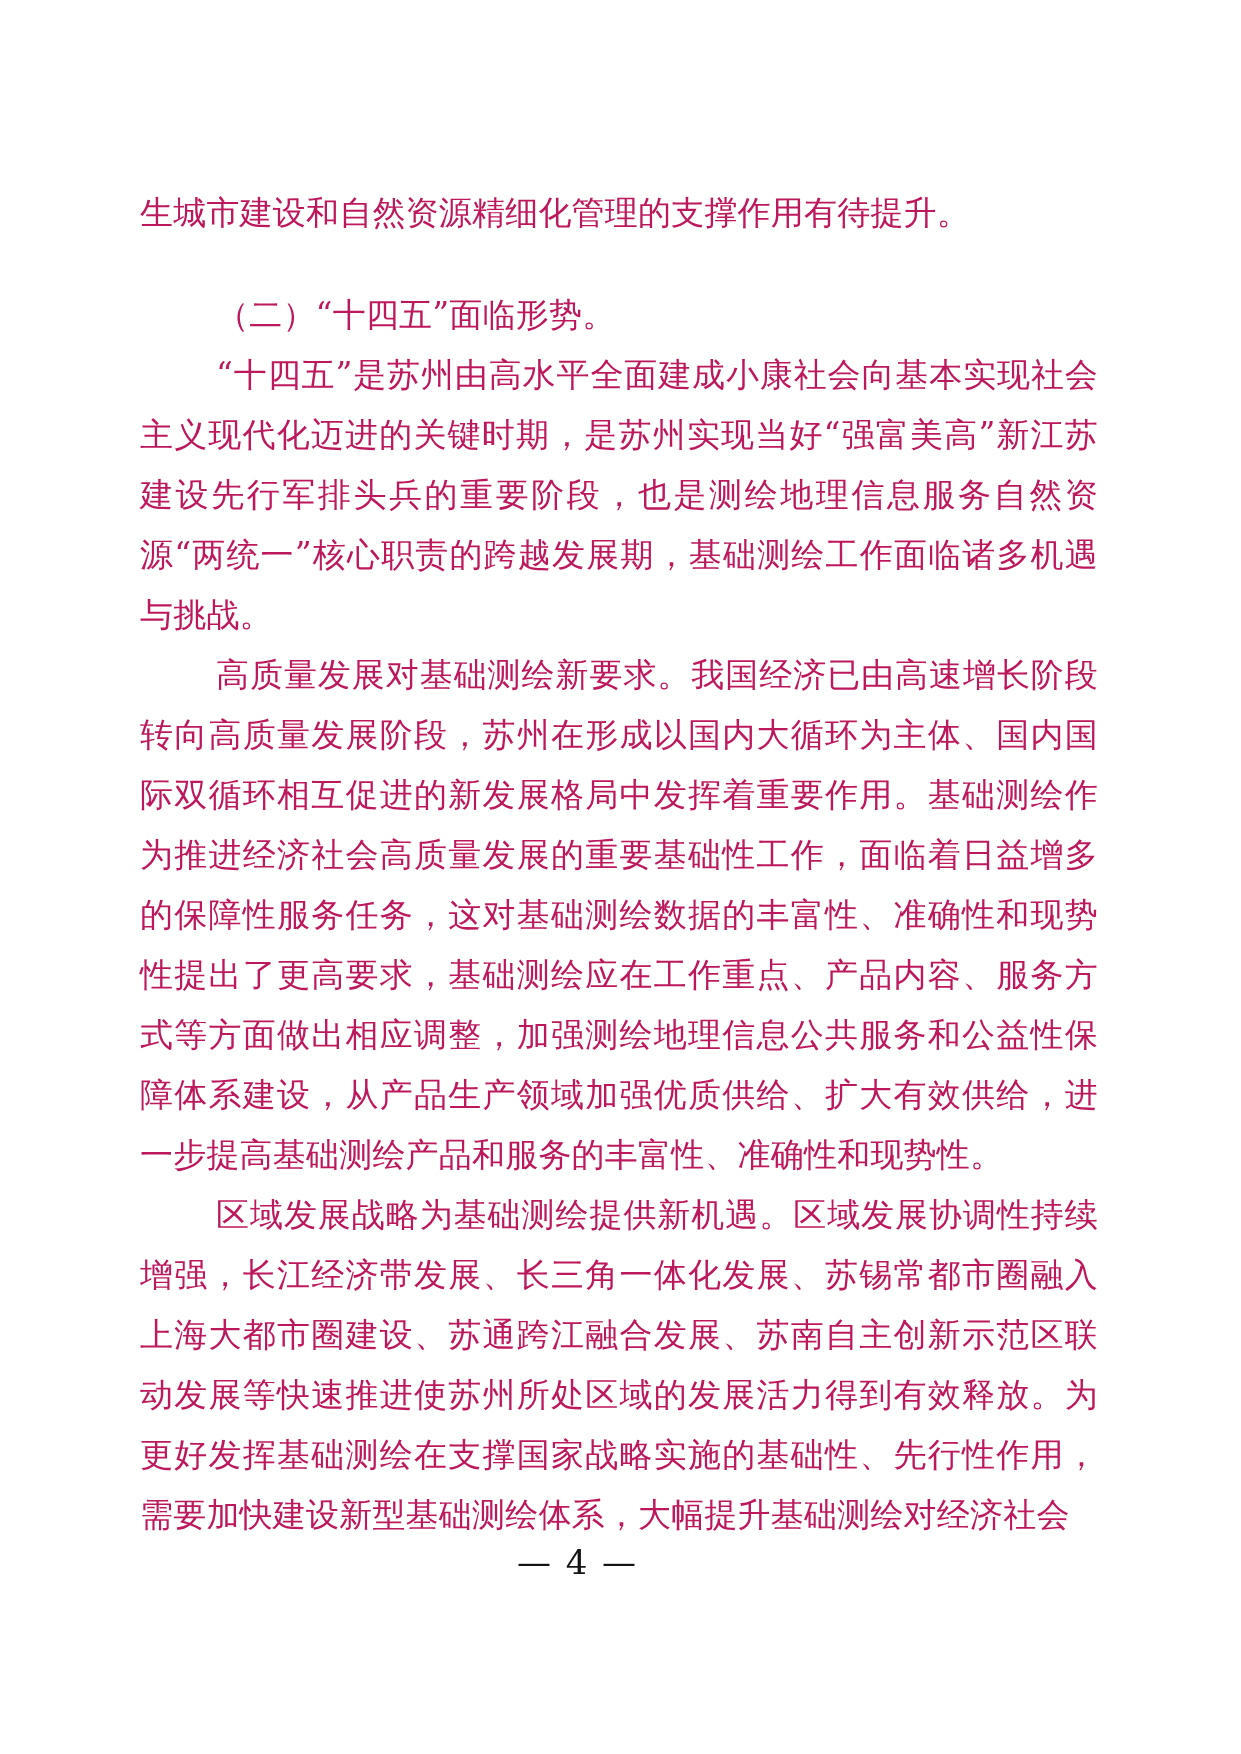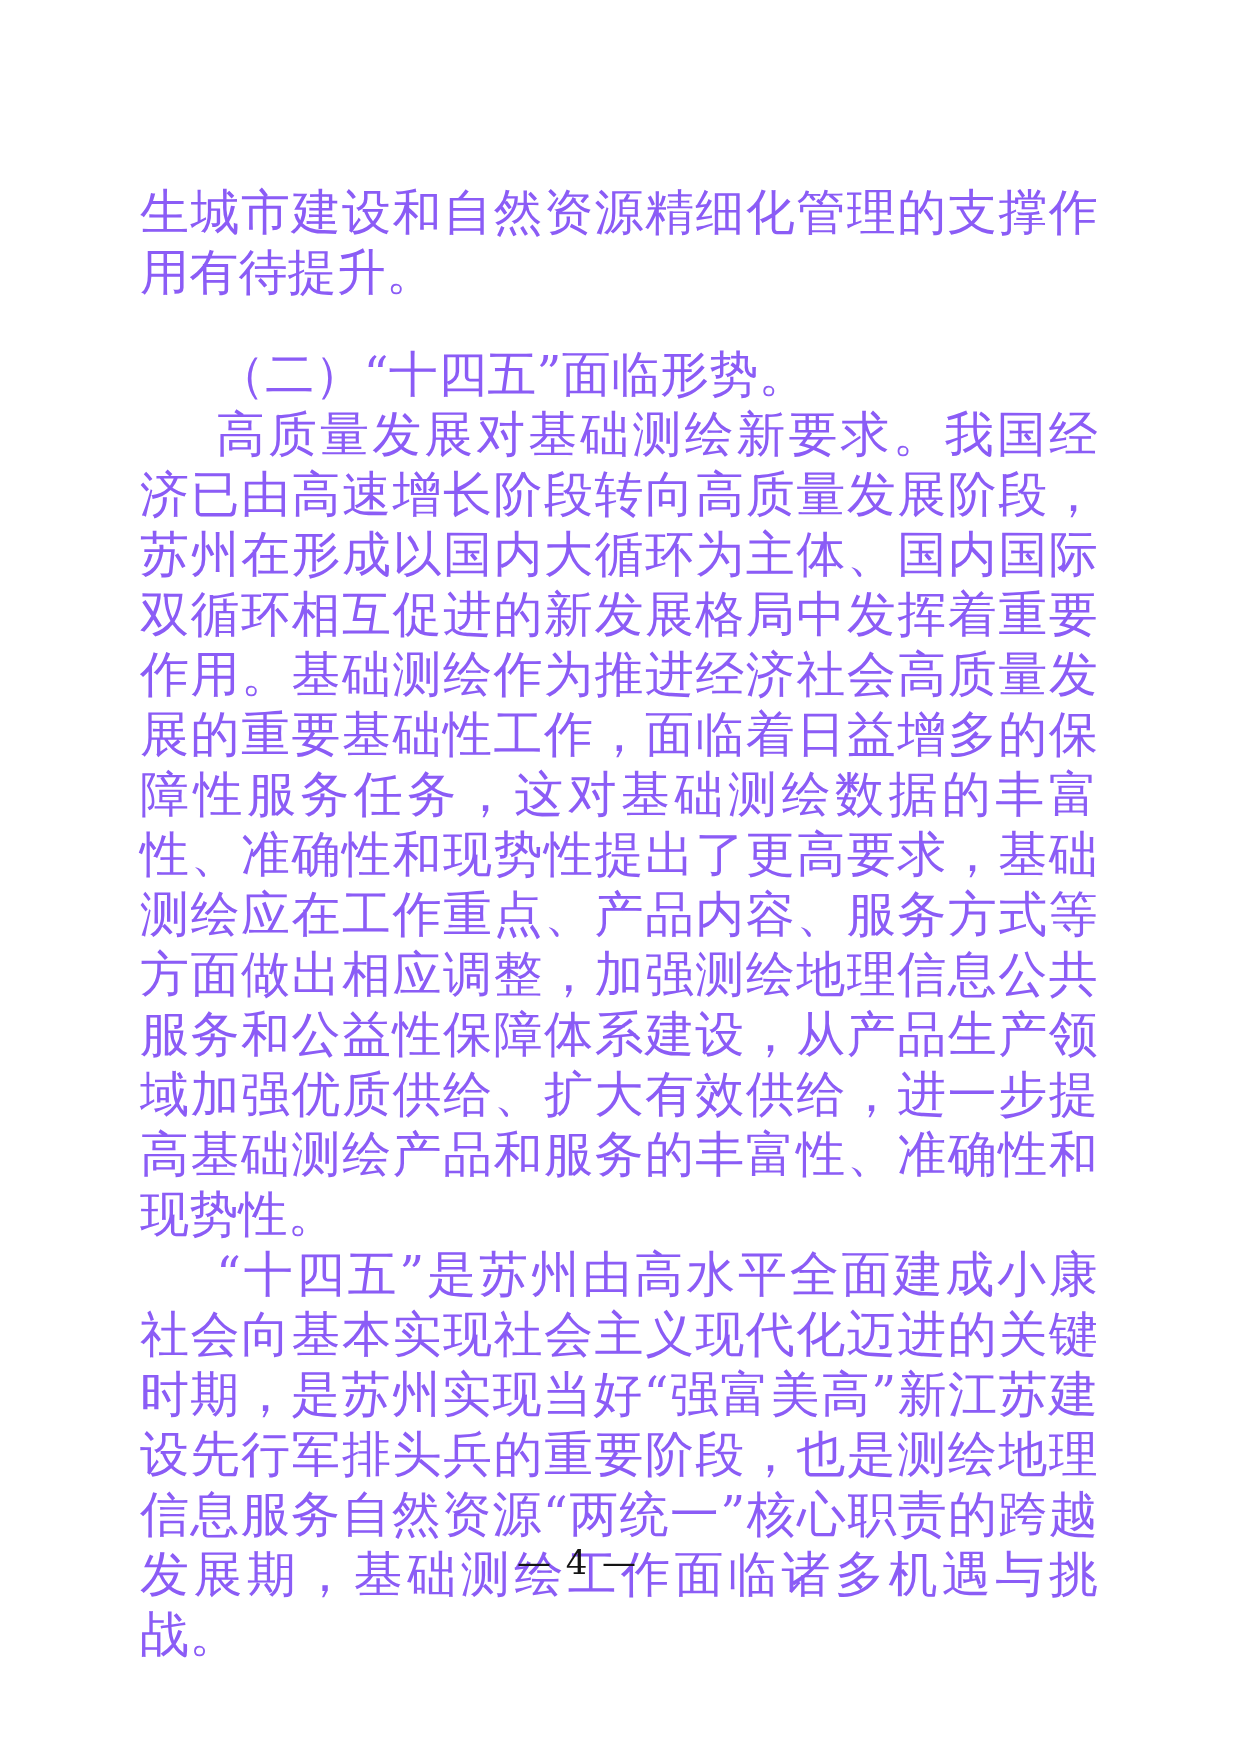--- a/index.html
+++ b/index.html
@@ -19,23 +19,23 @@
 
   .content {
     position: absolute;
     left: 140px;
     top: 183px;
     width: 958px;
   }
 
   .para {
     font-family: "DejaVu Serif", "Liberation Serif", serif;
-    font-size: 49px;
+    font-size: 33px;
     line-height: 60px;
-    color: #8b5cf6;
+    color: #be185d;
     margin: 0;
     text-align: justify;
     text-justify: inter-character;
     letter-spacing: 0.2px;
     word-break: break-all;
     font-weight: 500;
   }
 
   
   .para.cont {
@@ -73,22 +73,23 @@
 <body>
 
 <div class="page">
 
   <div class="content">
 
     <p class="para cont">生城市建设和自然资源精细化管理的支撑作用有待提升。</p>
 
     <p class="para heading">（二）“十四五”面临形势。</p>
 
+    <p class="para indent">“十四五”是苏州由高水平全面建成小康社会向基本实现社会主义现代化迈进的关键时期，是苏州实现当好“强富美高”新江苏建设先行军排头兵的重要阶段，也是测绘地理信息服务自然资源“两统一”核心职责的跨越发展期，基础测绘工作面临诸多机遇与挑战。</p>
+
     <p class="para indent">高质量发展对基础测绘新要求。我国经济已由高速增长阶段转向高质量发展阶段，苏州在形成以国内大循环为主体、国内国际双循环相互促进的新发展格局中发挥着重要作用。基础测绘作为推进经济社会高质量发展的重要基础性工作，面临着日益增多的保障性服务任务，这对基础测绘数据的丰富性、准确性和现势性提出了更高要求，基础测绘应在工作重点、产品内容、服务方式等方面做出相应调整，加强测绘地理信息公共服务和公益性保障体系建设，从产品生产领域加强优质供给、扩大有效供给，进一步提高基础测绘产品和服务的丰富性、准确性和现势性。</p>
 
-    <p class="para indent">“十四五”是苏州由高水平全面建成小康社会向基本实现社会主义现代化迈进的关键时期，是苏州实现当好“强富美高”新江苏建设先行军排头兵的重要阶段，也是测绘地理信息服务自然资源“两统一”核心职责的跨越发展期，基础测绘工作面临诸多机遇与挑战。</p>
-
+    <p class="para indent">区域发展战略为基础测绘提供新机遇。区域发展协调性持续增强，长江经济带发展、长三角一体化发展、苏锡常都市圈融入上海大都市圈建设、苏通跨江融合发展、苏南自主创新示范区联动发展等快速推进使苏州所处区域的发展活力得到有效释放。为更好发挥基础测绘在支撑国家战略实施的基础性、先行性作用，需要加快建设新型基础测绘体系，大幅提升基础测绘对经济社会</p>
 
   </div>
 
   <div class="page-number">— 4 —</div>
 
 </div>
 
 </body></html>

